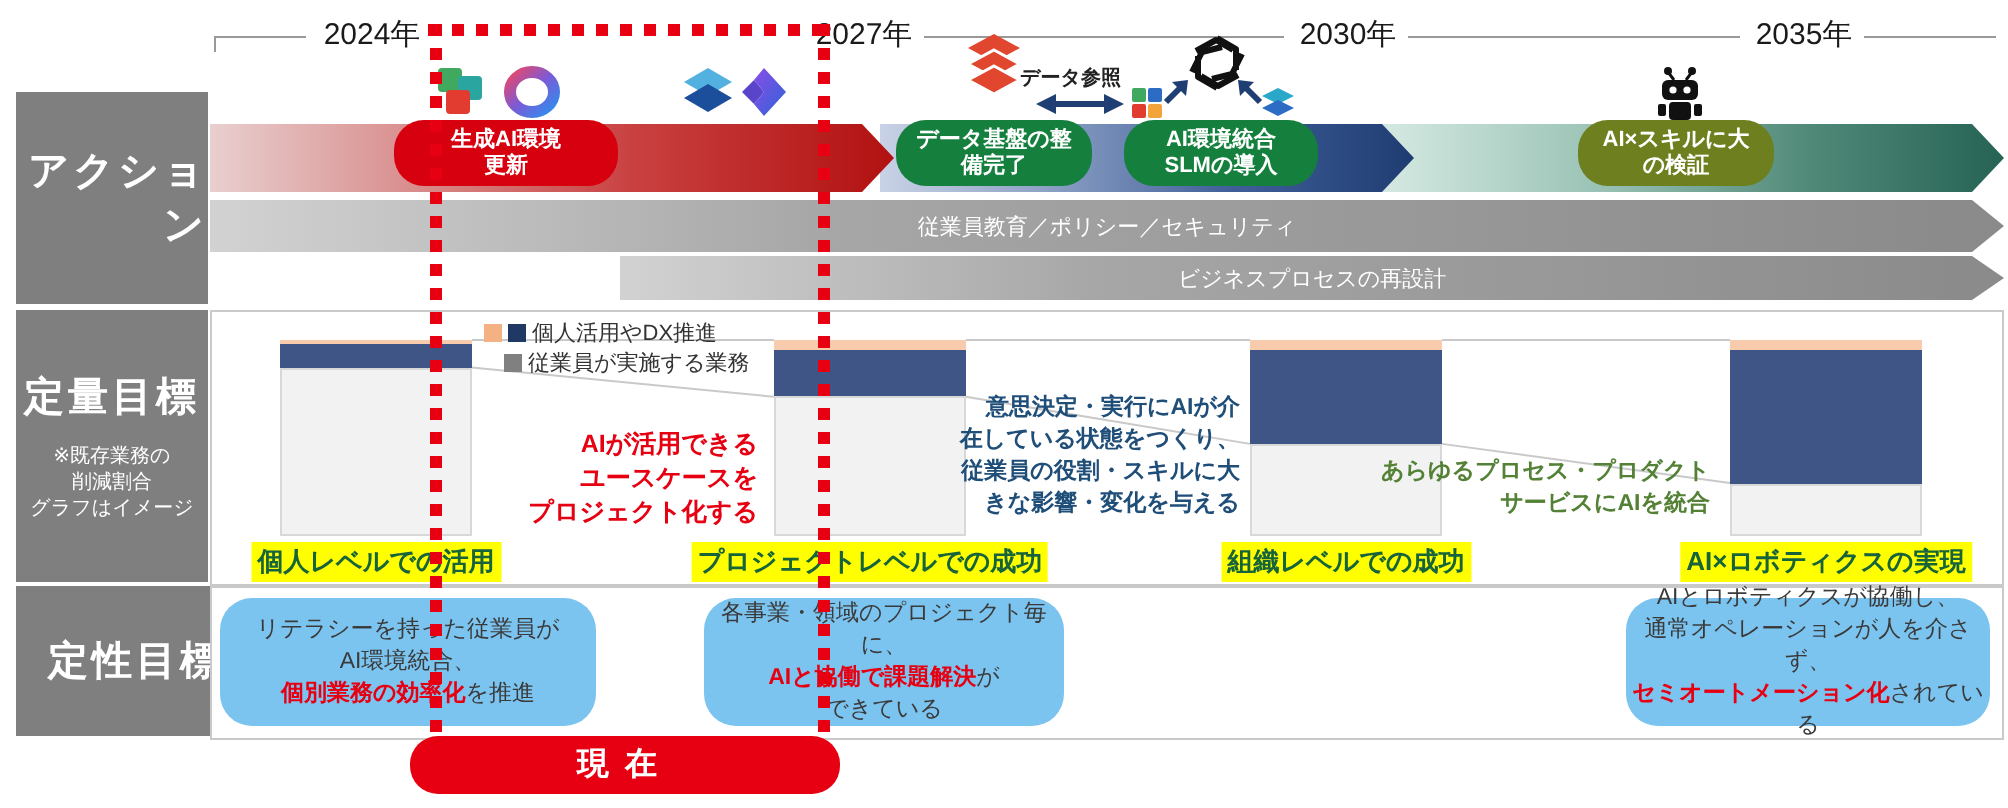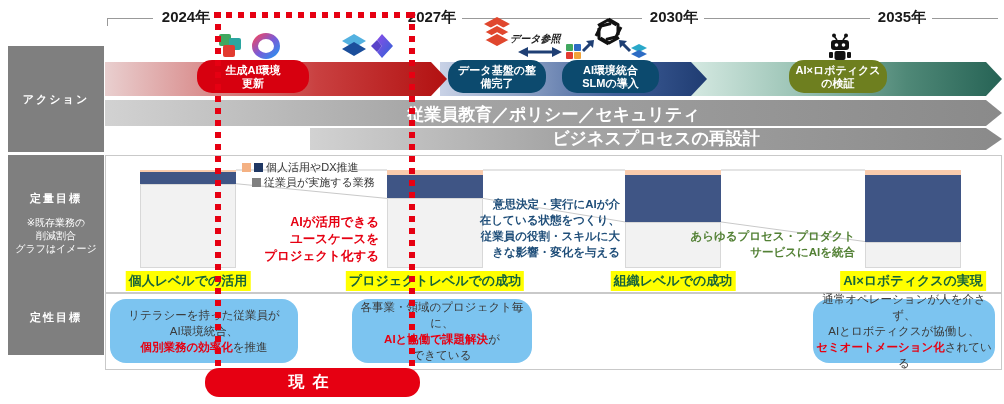--- a/index.html
+++ b/index.html
@@ -2,42 +2,42 @@
 <html><head>
 <meta charset="utf-8">
 <style>
   html,body{margin:0;padding:0;background:#fff;}
   .canvas{position:relative;width:1004px;height:404px;background:#fff;overflow:hidden;
           font-family:"Liberation Sans","DejaVu Sans",sans-serif;}
   .abs{position:absolute;}
   .pre{white-space:pre-line;}
 
   
-  .year{position:absolute;top:8px;width:64px;text-align:center;font-size:15px;font-weight:bold;color:#1a1a1a;}
+  .year{position:absolute;top:8px;width:64px;text-align:center;font-size:15px;font-weight:normal;color:#1a1a1a;}
   .tl-line{position:absolute;top:18px;height:1px;background:#999;}
   .tl-tick{position:absolute;top:18px;width:1px;height:8px;background:#999;}
 
   
   .side{position:absolute;left:8px;width:96px;background:#7f7f7f;color:#fff;
         display:flex;flex-direction:column;align-items:center;justify-content:center;text-align:center;}
-  .side .big{font-size:11px;font-weight:bold;letter-spacing:2px;text-align:right;}
+  .side .big{font-size:20px;font-weight:bold;letter-spacing:2px;text-align:right;}
   .side .note{font-size:10px;line-height:13px;margin-top:10px;}
 
   
   .chev{position:absolute;clip-path:polygon(0 0,calc(100% - 16px) 0,100% 50%,calc(100% - 16px) 100%,0 100%);}
   .arrow-red{background:linear-gradient(90deg,#e9cfcf 0%,#d98c8c 30%,#c94040 62%,#b21111 100%);}
   .arrow-blue{background:linear-gradient(90deg,#c9d2e6 0%,#8fa3c6 30%,#41609a 65%,#1f3c72 100%);}
   .arrow-green{background:linear-gradient(90deg,#d8ebe4 0%,#9cc4b6 35%,#4f8877 70%,#266355 100%);}
   .arrow-gray{background:linear-gradient(90deg,#d2d2d2 0%,#a6a6a6 35%,#8a8a8a 100%);
-        display:flex;align-items:flex-end;justify-content:center;color:#fff;font-size:17px;font-weight:bold;}
+        display:flex;align-items:center;justify-content:center;color:#fff;font-size:11px;font-weight:normal;}
 
   .pill{position:absolute;top:60px;height:33px;border-radius:15px;color:#fff;font-size:11px;font-weight:bold;
         display:flex;align-items:center;justify-content:center;text-align:center;line-height:1.18;}
   .pill-red{background:#d7000f;}
-  .pill-navy{background:#0c4a6e;}
+  .pill-navy{background:#15803d;}
   .pill-olive{background:#6e7f1f;}
 
   
   .frame{position:absolute;left:105px;width:895px;border:1px solid #c9c9c9;background:#fff;}
 
   
   .seg{position:absolute;}
   .seg-gray{box-shadow:inset 0 0 0 1px #d8d8d8;}
   .cat{position:absolute;top:271px;transform:translateX(-50%);background:#ffff00;color:#17643a;
        font-size:13px;font-weight:bold;padding:1px 3px;white-space:nowrap;}
@@ -81,35 +81,35 @@
 
   <div class="side" style="top:46px;height:106px;">
     <div class="big">アクション</div>
   </div>
   <div class="side" style="top:155px;height:136px;">
     <div class="big">定量目標</div>
     <div class="note pre">※既存業務の
 削減割合
 グラフはイメージ</div>
   </div>
-  <div class="side" style="top:280px;height:75px;">
+  <div class="side" style="top:293px;height:75px;padding-left:12px;">
     <div class="big">定性目標</div>
   </div>
 
   <div class="chev arrow-green" style="left:685px;top:62px;width:317px;height:34px;"></div>
   <div class="chev arrow-blue" style="left:440px;top:62px;width:267px;height:34px;"></div>
   <div class="chev arrow-red" style="left:105px;top:62px;width:342px;height:34px;"></div>
 
   <div class="pill pill-red pre" style="left:197px;width:112px;">生成AI環境
 更新</div>
   <div class="pill pill-navy pre" style="left:448px;width:98px;">データ基盤の整
 備完了</div>
   <div class="pill pill-navy pre" style="left:562px;width:97px;">AI環境統合
 SLMの導入</div>
-  <div class="pill pill-olive pre" style="left:789px;width:98px;">AI×ロボティクス
+  <div class="pill pill-olive pre" style="left:789px;width:98px;">AI×スキルに大
 の検証</div>
 
   <div class="chev arrow-gray" style="left:105px;top:100px;width:897px;height:26px;">
     <span>従業員教育／ポリシー／セキュリティ</span>
   </div>
   <div class="chev arrow-gray" style="left:310px;top:128px;width:692px;height:22px;">
     <span>ビジネスプロセスの再設計</span>
   </div>
 
   <div class="abs" style="left:218px;top:33px;">
@@ -149,21 +149,21 @@
       <path d="M8 8 L2 14 L8 20 L13 14 Z" fill="#5a44c9"></path>
     </svg>
   </div>
   <div class="abs" style="left:482px;top:16px;">
     <svg width="30" height="32" viewBox="0 0 30 32">
       <polygon points="15,1 28,8 15,15 2,8" fill="#e0472e"></polygon>
       <polygon points="15,9 28,16 15,23 2,16" fill="#e0472e" stroke="#fff" stroke-width="1.5"></polygon>
       <polygon points="15,17 28,24 15,31 2,24" fill="#e0472e" stroke="#fff" stroke-width="1.5"></polygon>
     </svg>
   </div>
-  <div class="dataref" style="left:510px;top:32px;font-style:italic;">データ参照</div>
+  <div class="dataref" style="left:510px;top:32px;">データ参照</div>
   <div class="abs" style="left:518px;top:46px;">
     <svg width="44" height="12" viewBox="0 0 44 12">
       <line x1="8" y1="6" x2="36" y2="6" stroke="#1f3f74" stroke-width="3"></line>
       <polygon points="0,6 10,1 10,11" fill="#1f3f74"></polygon>
         <polygon points="44,6 34,1 34,11" fill="#1f3f74"></polygon>
     </svg>
   </div>
   <div class="abs" style="left:566px;top:44px;">
     <svg width="15" height="15">
         <rect x="0" y="0" width="7" height="7" rx="1" fill="#41a85f"></rect>
@@ -265,22 +265,22 @@
       <div><span>リテラシーを持った従業員が</span></div>
       <div><span>AI環境統合、</span></div>
       <div><span class="r">個別業務の効率化</span><span>を推進</span></div>
     </div>
   <div class="qbox" id="qbox1" style="left:352px;width:180px;">
       <div><span>各事業・領域のプロジェクト毎に、</span></div>
       <div><span class="r">AIと協働で課題解決</span><span>が</span></div>
       <div><span>できている</span></div>
     </div>
   <div class="qbox" id="qbox3" style="left:813px;width:182px;">
+      <div><span>AIとロボティクスが協働し、</span></div>
       <div><span>通常オペレーションが人を介さず、</span></div>
-      <div><span>AIとロボティクスが協働し、</span></div>
       <div><span class="r">セミオートメーション化</span><span>されている</span></div>
     </div>
 
   <div class="doth" style="left:214px;top:12px;width:202px;"></div>
   <div class="dotv" style="left:215px;top:12px;height:358px;"></div>
   <div class="dotv" style="left:409px;top:12px;height:358px;"></div>
   <div class="present">現在</div>
 
 </div>
 

